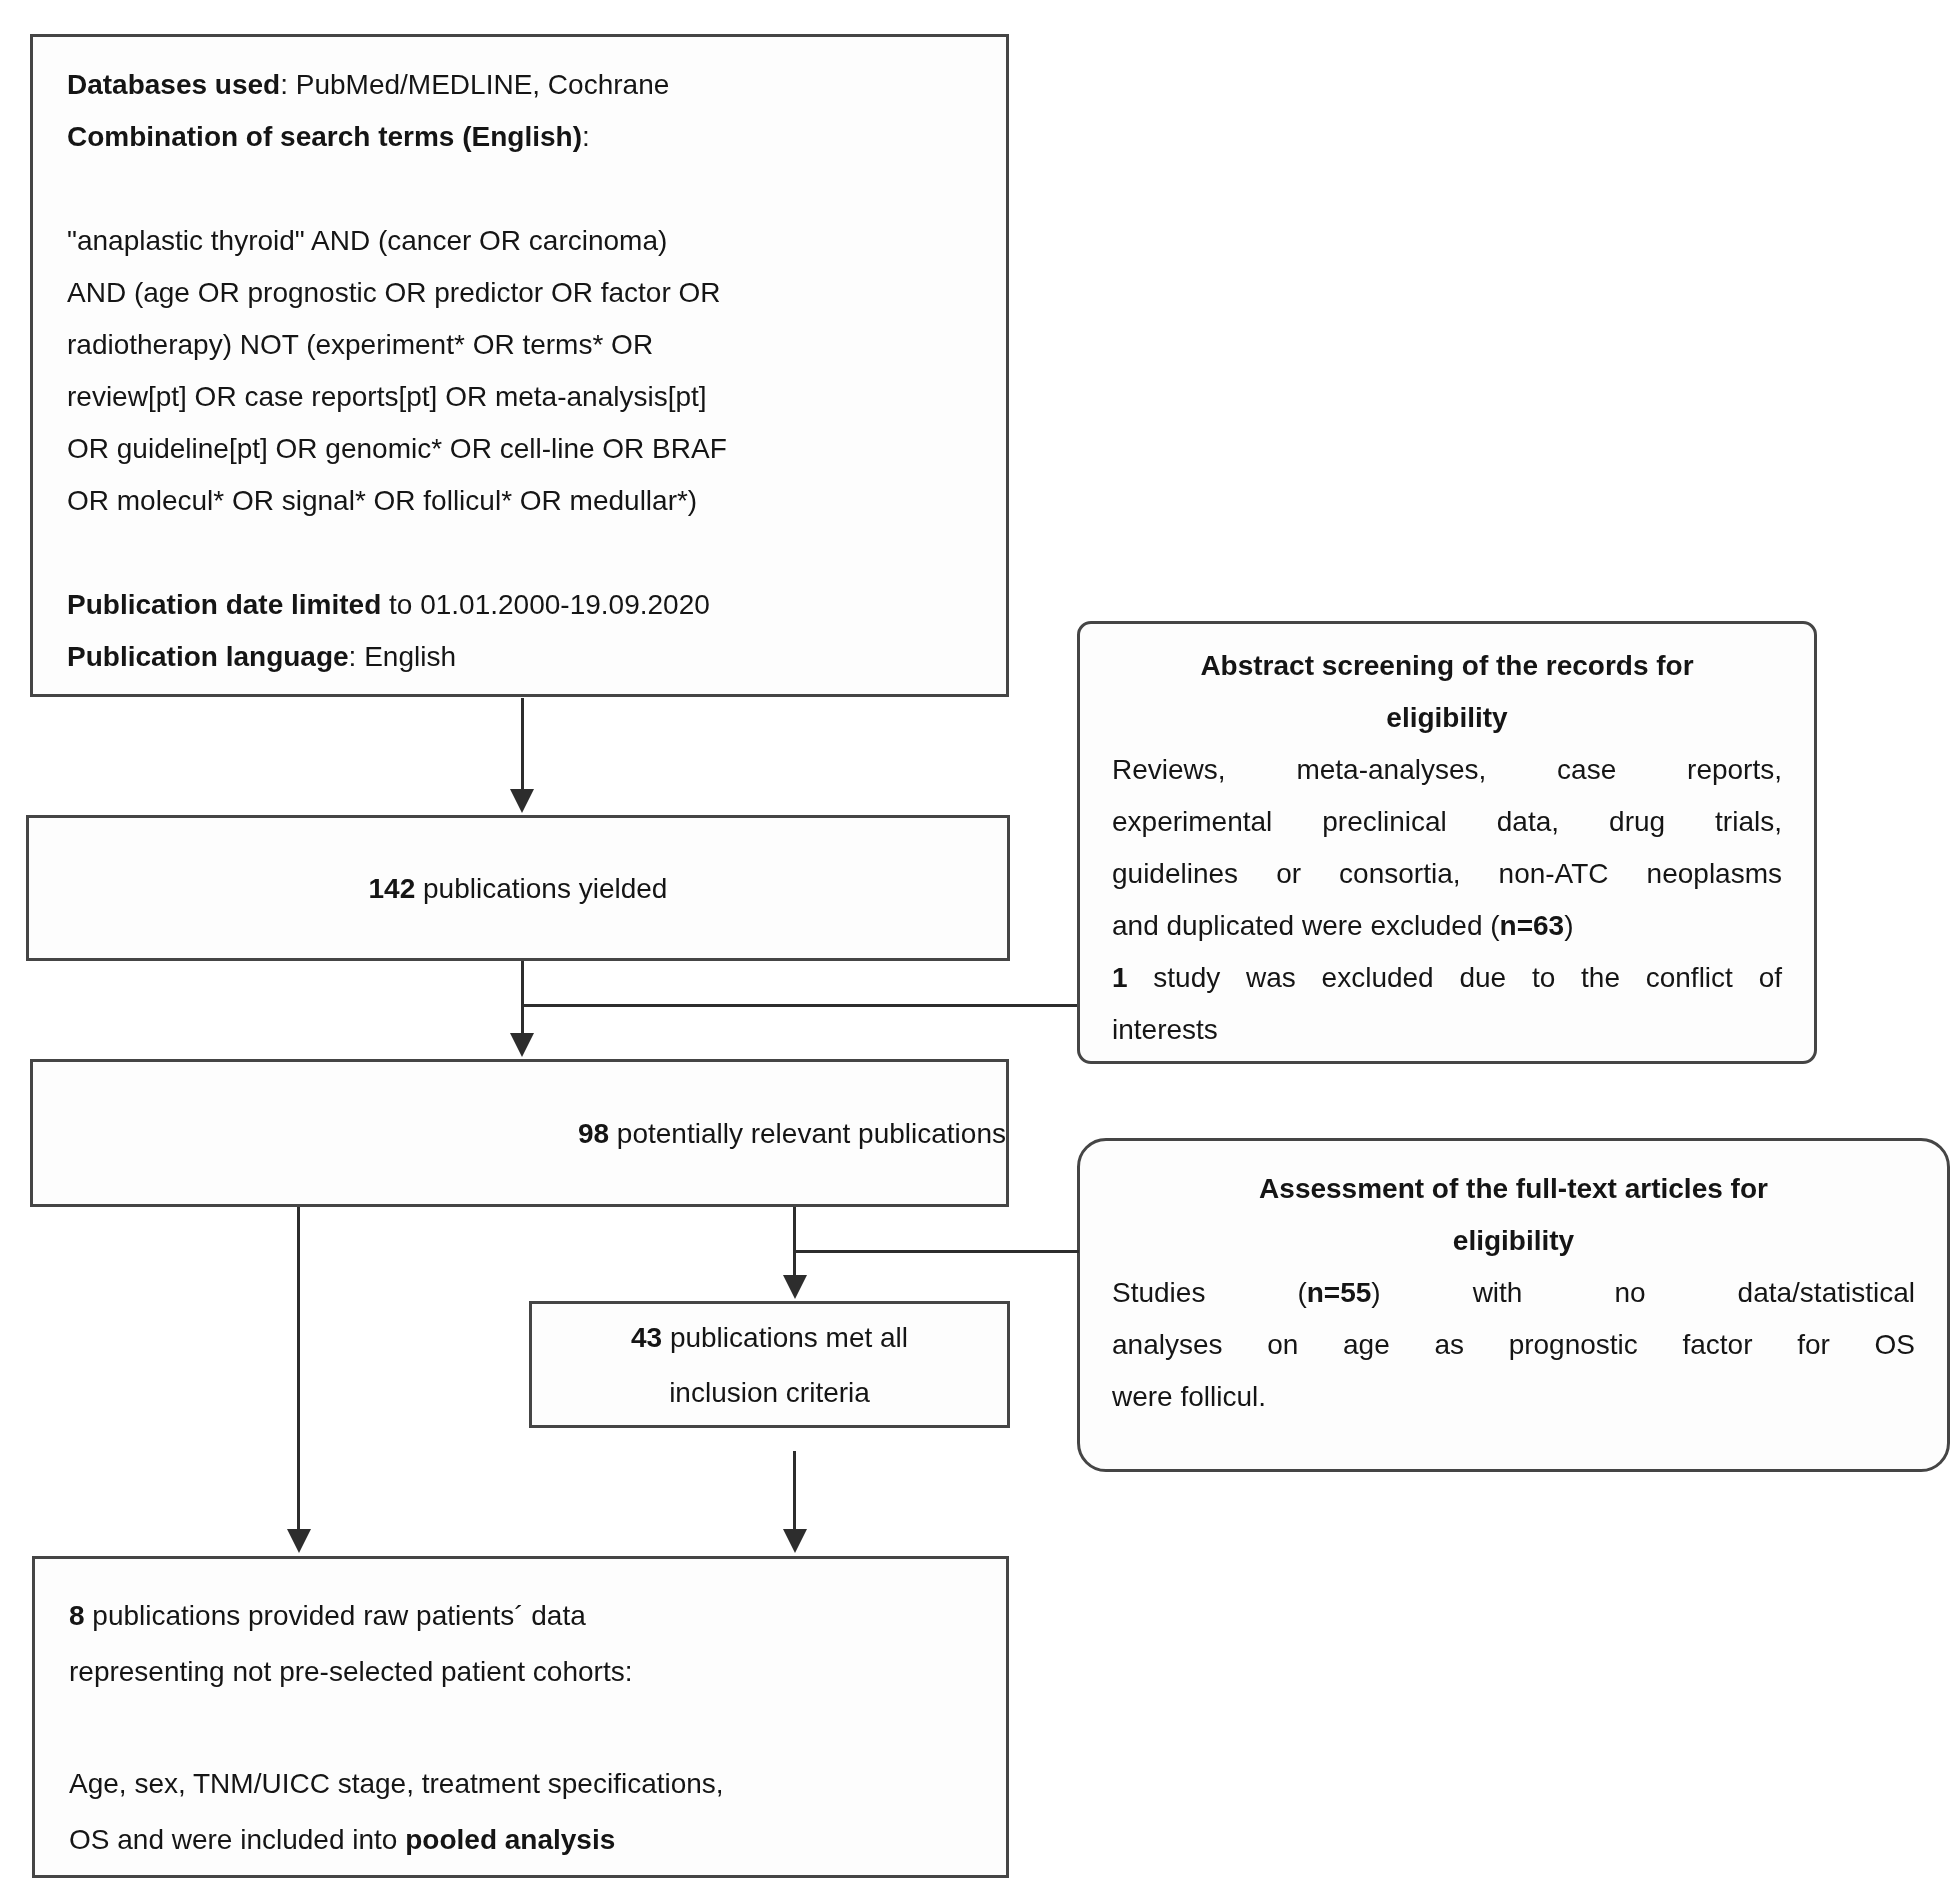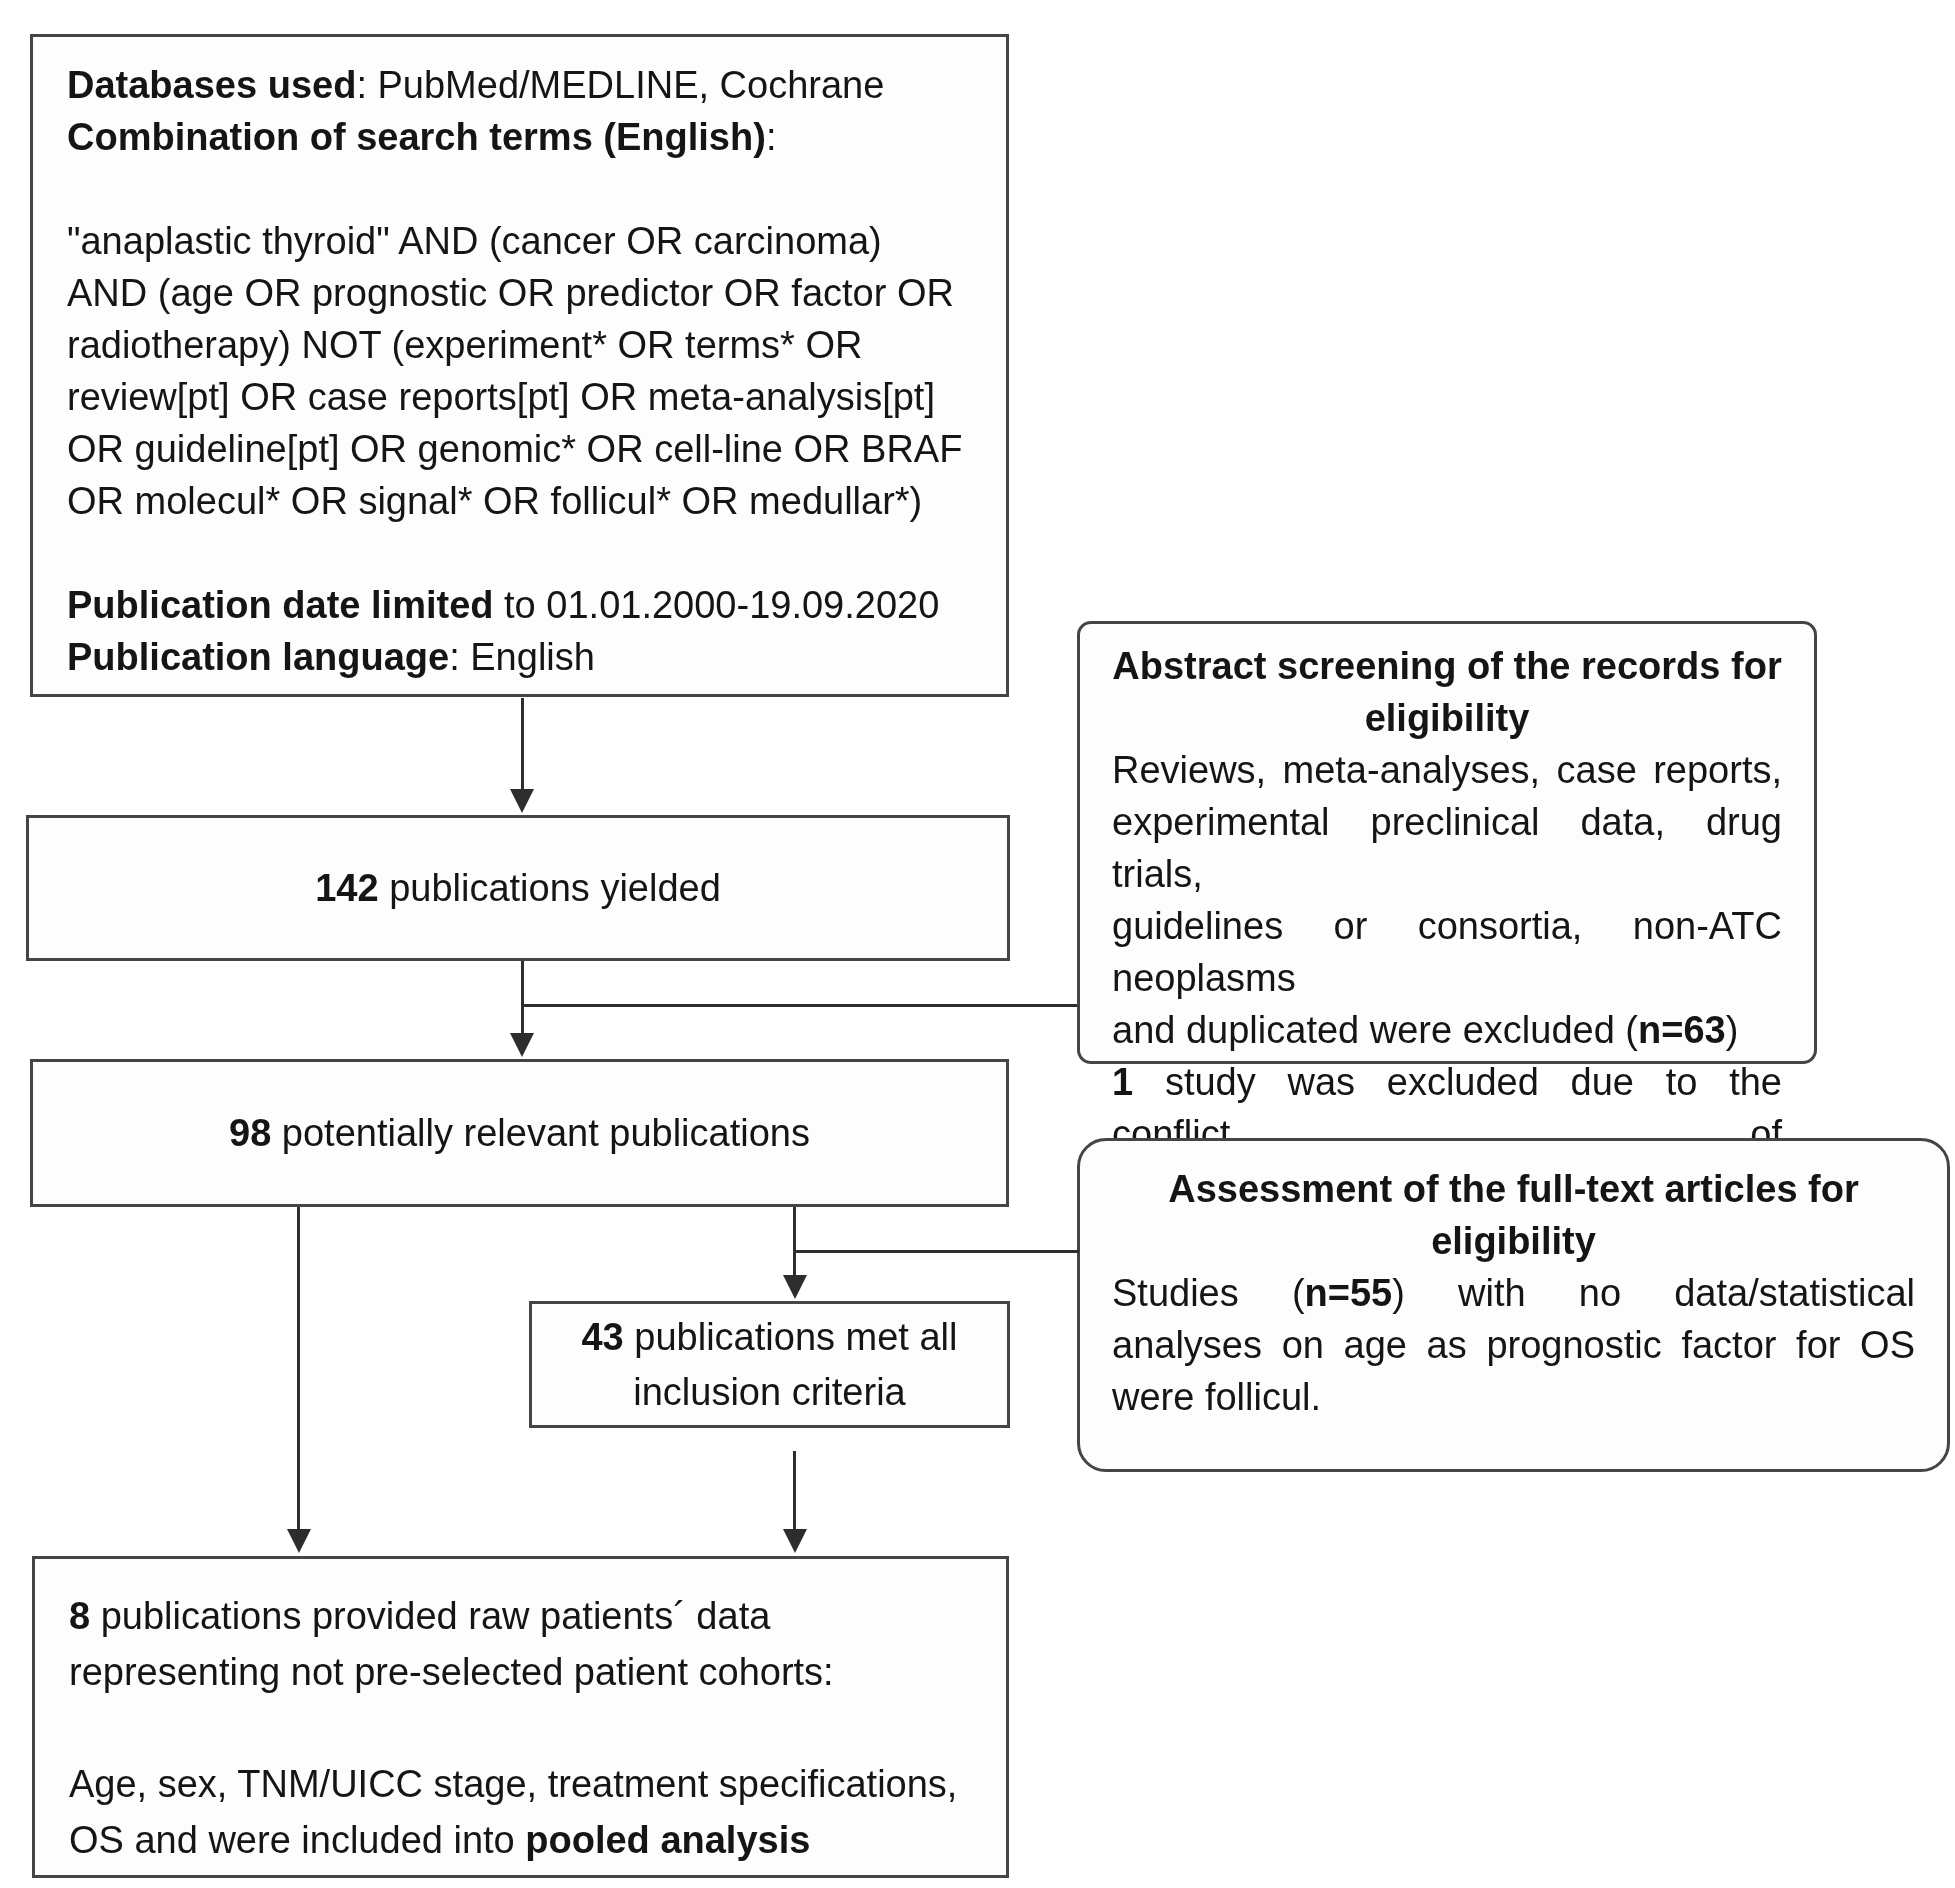--- a/index.html
+++ b/index.html
@@ -5,21 +5,21 @@
   :root{
     --bg:#ffffff; --box-border:#454545; --box-fill:#fdfdfd;
     --line:#2d2d2d; --text:#151515;
   }
   html,body{margin:0;padding:0;background:var(--bg);}
   body{font-family:"Liberation Sans","DejaVu Sans",sans-serif;color:var(--text);}
   #canvas{position:relative;width:1955px;height:1889px;background:var(--bg);overflow:hidden;}
   .fbox{
     position:absolute;box-sizing:border-box;
     border:3.6px solid var(--box-border);background:var(--box-fill);
-    font-size:38px;line-height:53px;color:var(--text);
+    font-size:28px;line-height:53px;color:var(--text);
   }
   .pad{padding:21.5px 34px;}
   .center-content{display:flex;flex-direction:column;justify-content:center;}
   .line{white-space:nowrap;min-height:1em;}
   .line.j{white-space:normal;text-align:justify;text-align-last:justify;}
   .line.c{text-align:center;white-space:normal;}
   .rt .line{line-height:52px;}
   b{font-weight:bold;}
   .stem{position:absolute;background:var(--line);}
   .hline{position:absolute;background:var(--line);}
@@ -64,21 +64,21 @@
       <div class="line j"><span>guidelines or consortia, non-ATC neoplasms</span></div>
       <div class="line"><span>and duplicated were excluded (</span><b>n=63</b><span>)</span></div>
       <div class="line j"><b>1</b><span> study was excluded due to the conflict of</span></div>
       <div class="line"><span>interests</span></div>
     </div>
 
   <div class="stem" style="left:521px;top:961px;width:2.9px;height:77px;"></div>
   <div class="hline" style="left:522px;top:1004px;width:555px;height:2.9px;"></div>
   <div class="ahead" style="left:510px;top:1033px;"></div>
 
-  <div class="fbox center-content" style="left:30px;top:1059px;width:979px;height:148px;">
+  <div class="fbox center-content" style="left:30px;top:1059px;width:979px;height:148px;align-items:flex-end;">
       <div class="line c"><b>98</b><span> potentially relevant publications</span></div>
     </div>
 
   <div class="fbox rt" style="left:1077px;top:1138px;width:873px;height:334px;padding:21.5px 32px 13.6px 32px;border-radius:29px;">
       <div class="line c"><b>Assessment of the full-text articles for</b></div>
       <div class="line c"><b>eligibility</b></div>
       <div class="line j"><span>Studies (</span><b>n=55</b><span>) with no data/statistical</span></div>
       <div class="line j"><span>analyses on age as prognostic factor for OS</span></div>
       <div class="line"><span>were follicul.</span></div>
     </div>

